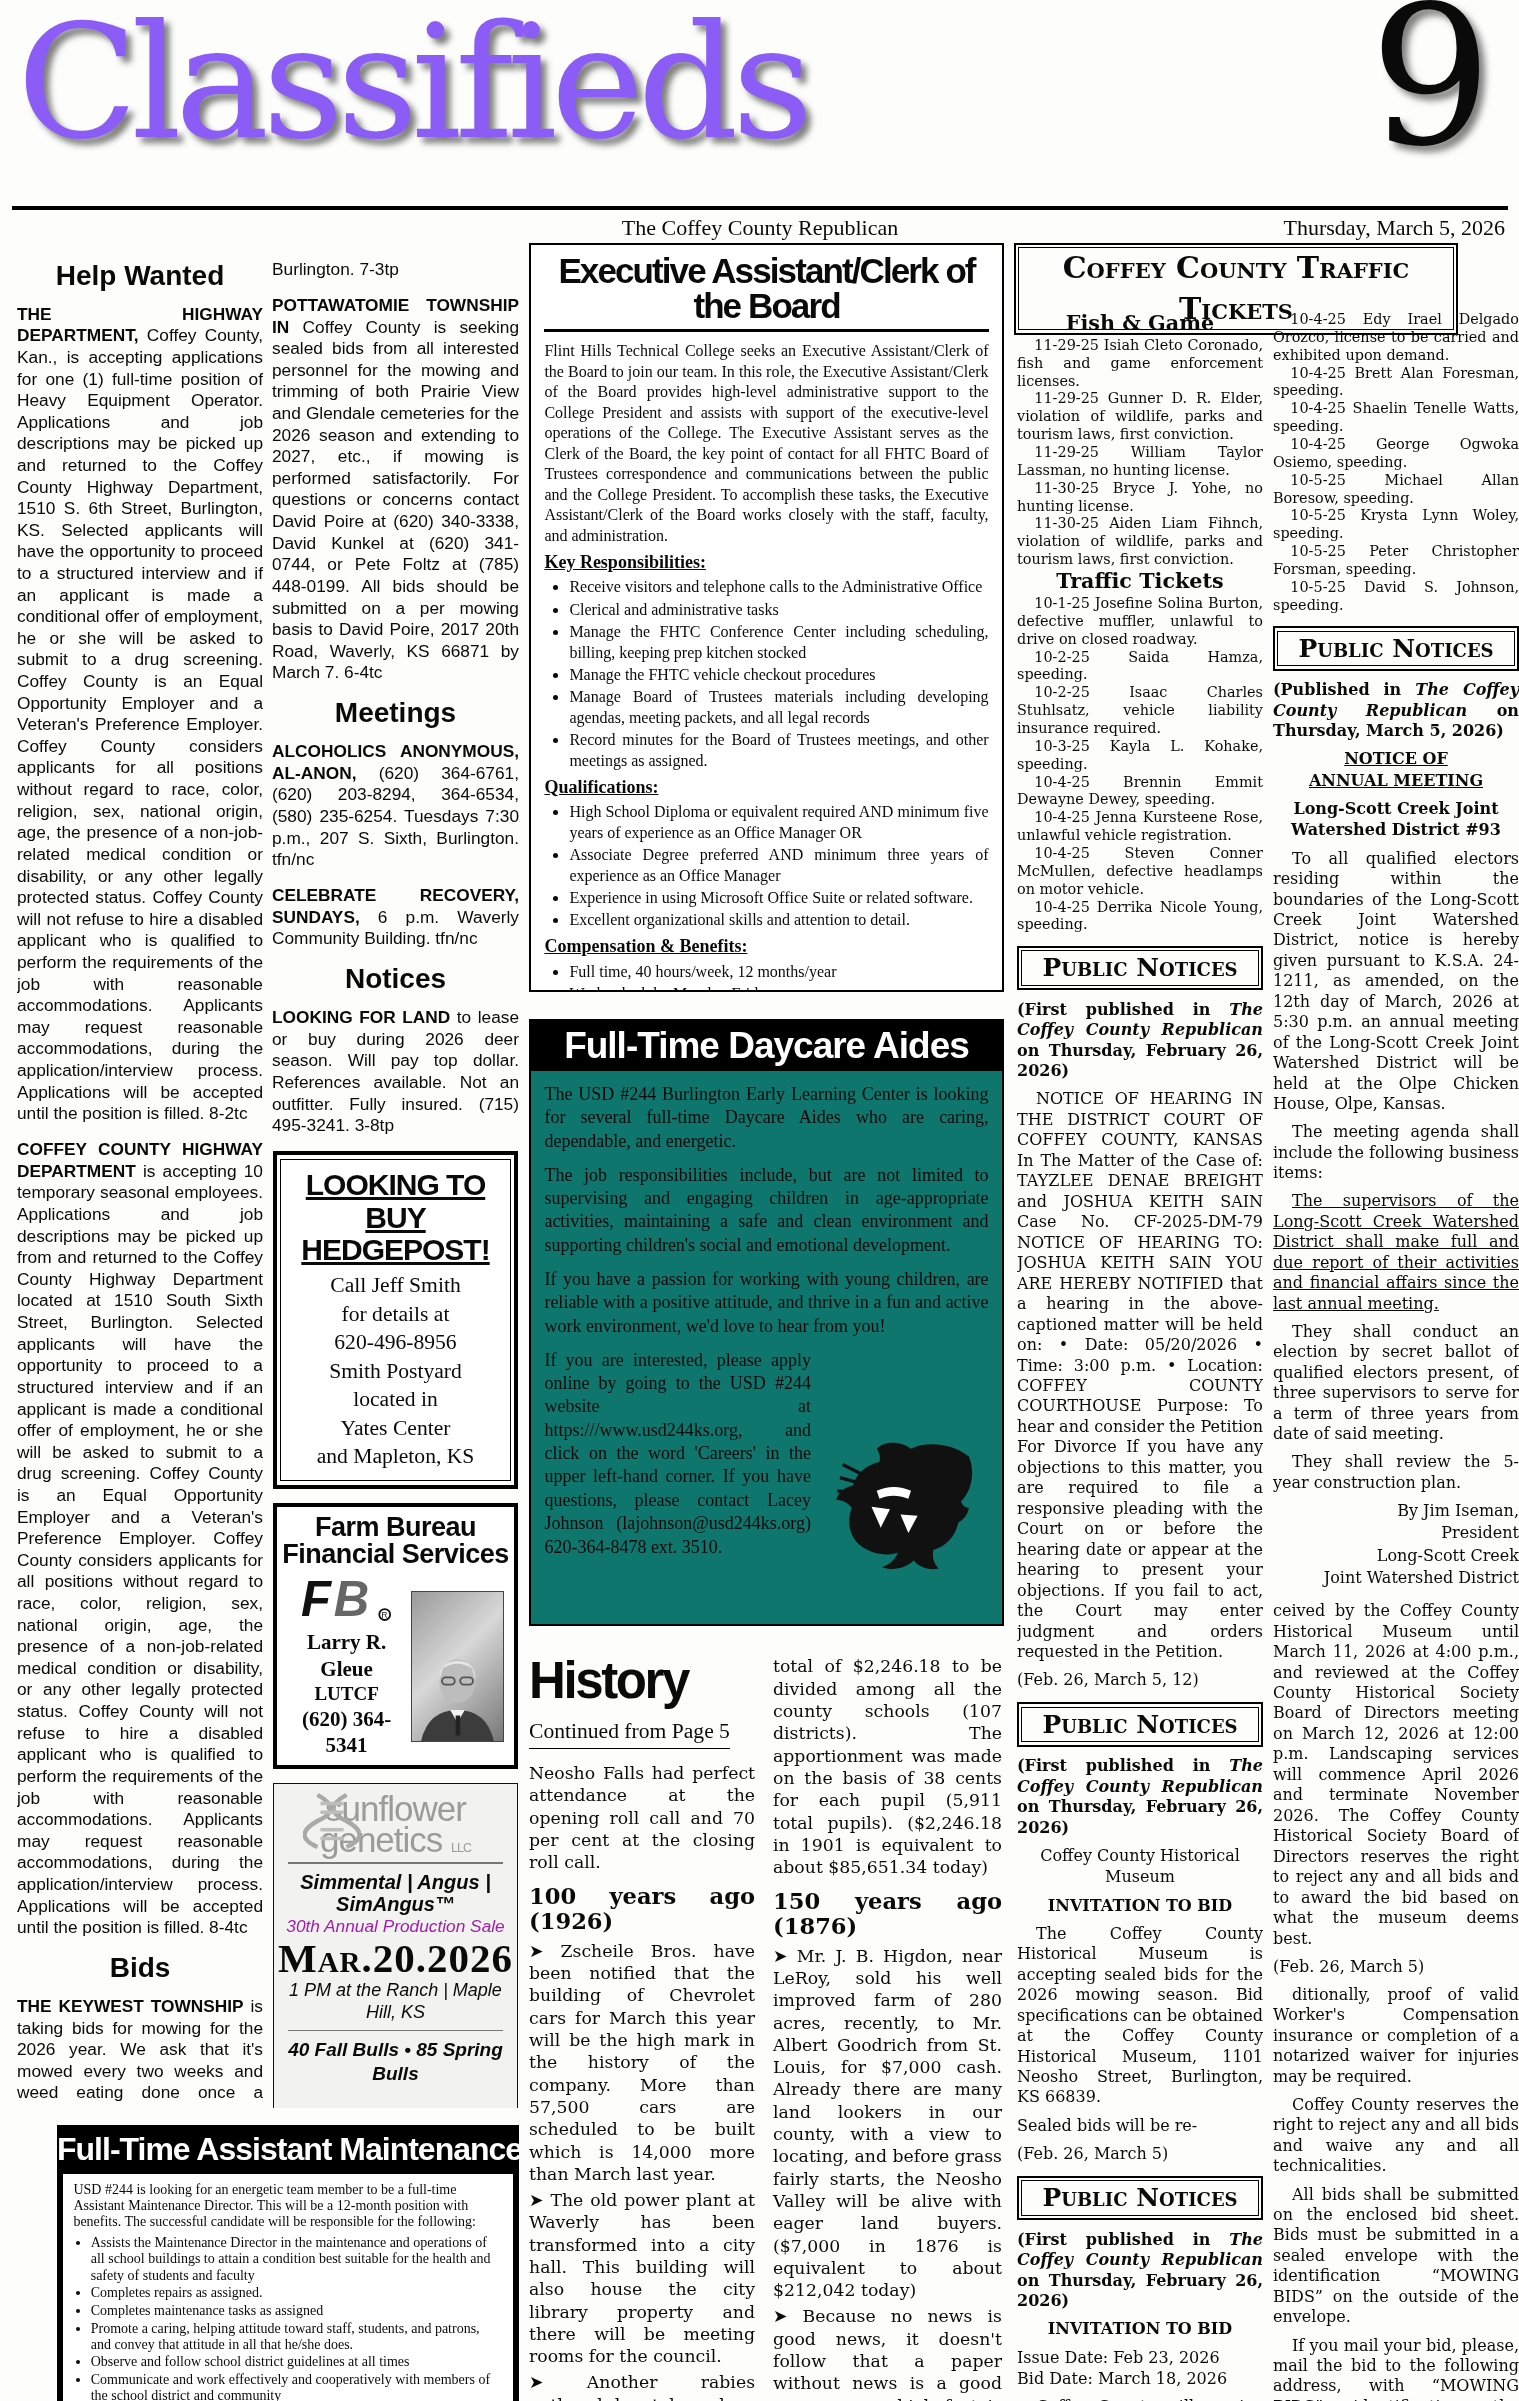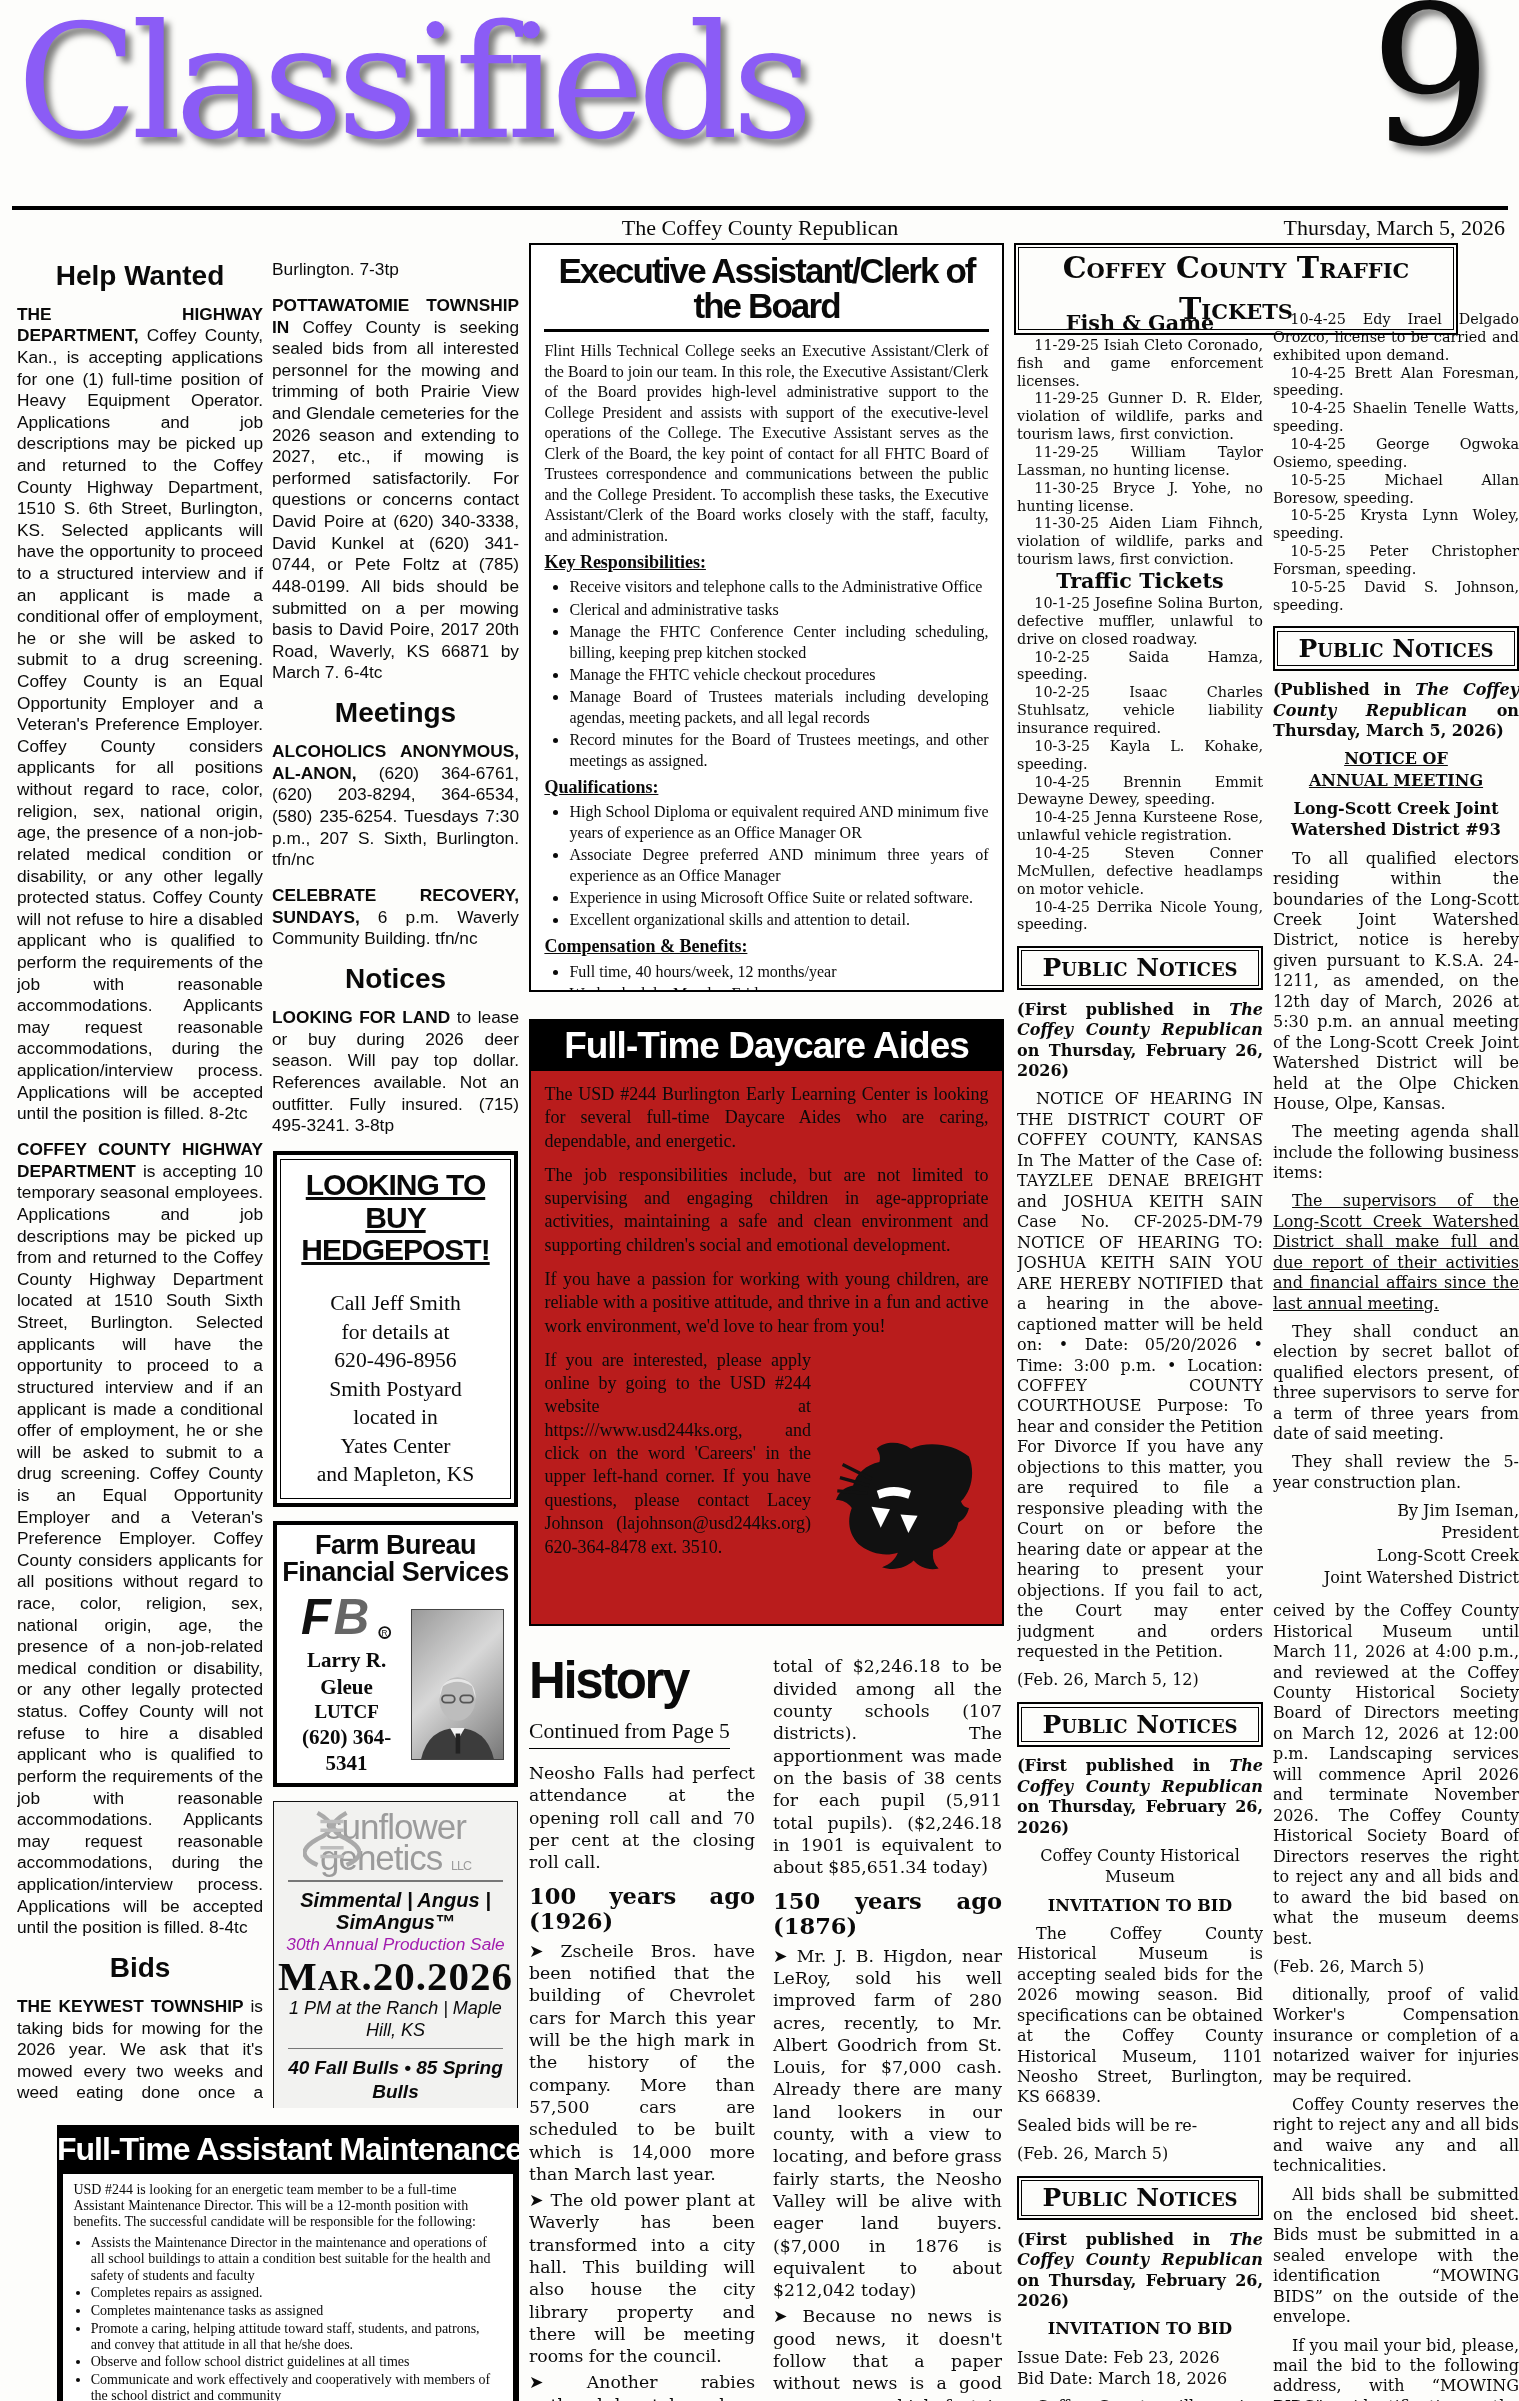--- a/index.html
+++ b/index.html
@@ -24,21 +24,21 @@
   
   .cl{font:17.3px/1.25 "Liberation Sans",sans-serif;text-align:justify;}
   .cl p{margin:0 0 14.4px 0;}
   .cl-h{font:700 28px/1.05 "Liberation Sans",sans-serif;text-align:center;margin:1.9px 0 13.4px 0;}
   .lead{font-weight:700;}
 
   
   .hedge{border:4.3px solid #000;padding:3.4px;margin:2.9px 1px 14.4px 1px;background:#fff;}
   .hedge-in{border:1.9px solid #000;padding:9.6px 3.8px;text-align:center;}
   .hedge-t{font:900 30px/1.08 "Liberation Sans",sans-serif;letter-spacing:-1px;text-decoration:underline;}
-  .hedge-b{font:21.6px/1.32 "Liberation Serif",serif;margin-top:23px;}
+  .hedge-b{font:21.6px/1.32 "Liberation Serif",serif;margin-top:5px;}
 
   
   .fb{border:4.8px solid #000;padding:6.7px 4.8px;margin:0 1px 14.4px 1px;background:#fff;}
   .fb-brand{font:800 27px/1.02 "Liberation Sans",sans-serif;text-align:center;letter-spacing:-0.5px;}
   .fb-row{display:flex;align-items:center;margin-top:6.7px;}
   .fb-left{width:57%;text-align:center;}
   .fb-agent,.fb-phone{font:700 21px/1.25 "Liberation Serif",serif;}
   .fb-cred{font:700 19px/1.25 "Liberation Serif",serif;}
   .fb-photo{width:40%;height:149px;background:linear-gradient(135deg,#9a9a9a,#d8d8d8 45%,#777);border:1px solid #444;position:relative;overflow:hidden;}
 
@@ -57,21 +57,21 @@
   .exec{border:2.4px solid #000;padding:7.7px 13.4px;height:730px;overflow:hidden;margin-bottom:27px;background:#fff;}
   .exec-t{font:800 35px/1.02 "Liberation Sans",sans-serif;letter-spacing:-1.9px;text-align:center;}
   .exec-rule{height:2.9px;background:#000;margin:4.8px 0 9.6px 0;}
   .exec-body{font:16px/1.28 "Liberation Serif",serif;text-align:justify;}
   .exec-body p{margin:0 0 6.7px 0;}
   .exec h4{font:700 18px/1.1 "Liberation Serif",serif;text-decoration:underline;margin:6.7px 0 4.8px 0;}
   .exec ul{margin:0 0 2.9px 25px;padding:0;}
   .exec li{margin:0 0 1.9px 0;}
 
   
-  .day{border:2.9px solid #000;height:603px;overflow:hidden;margin-bottom:29px;position:relative;background:#b91c1c;}
+  .day{border:2.9px solid #000;height:603px;overflow:hidden;margin-bottom:29px;position:relative;background:#0f766e;}
   .day-bar{background:#000;color:#fff;text-align:center;font:800 37px/1.35 "Liberation Sans",sans-serif;letter-spacing:-1px;}
   .day-body{padding:11.5px 13.4px;font:18px/1.3 "Liberation Serif",serif;text-align:justify;}
   .day-body p{margin:0 0 10.6px 0;}
   .panther{width:158px;height:134px;}
   .day-panther{position:absolute;right:12.5px;bottom:53px;}
 
   
   .hist{position:relative;}
   .hist-left{width:226px;}
   .hist-right{position:absolute;left:244px;top:0;width:229px;}

